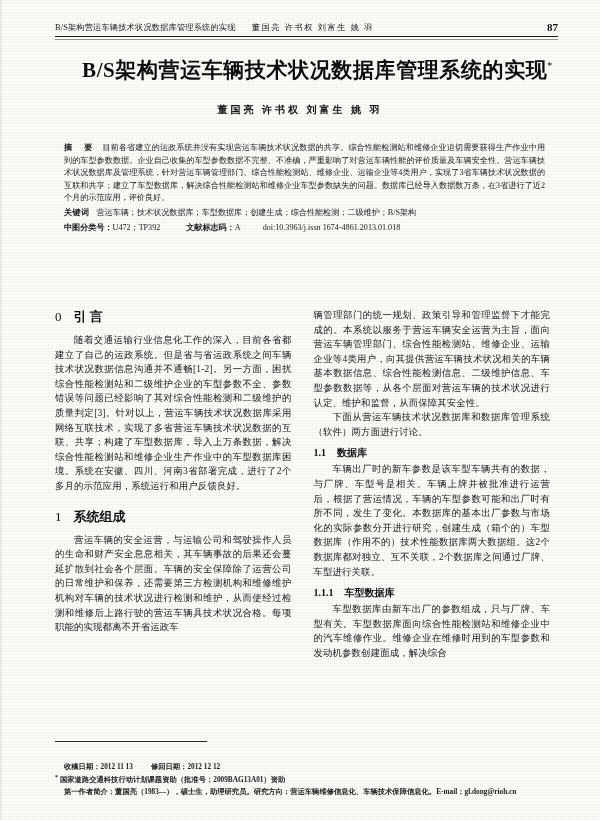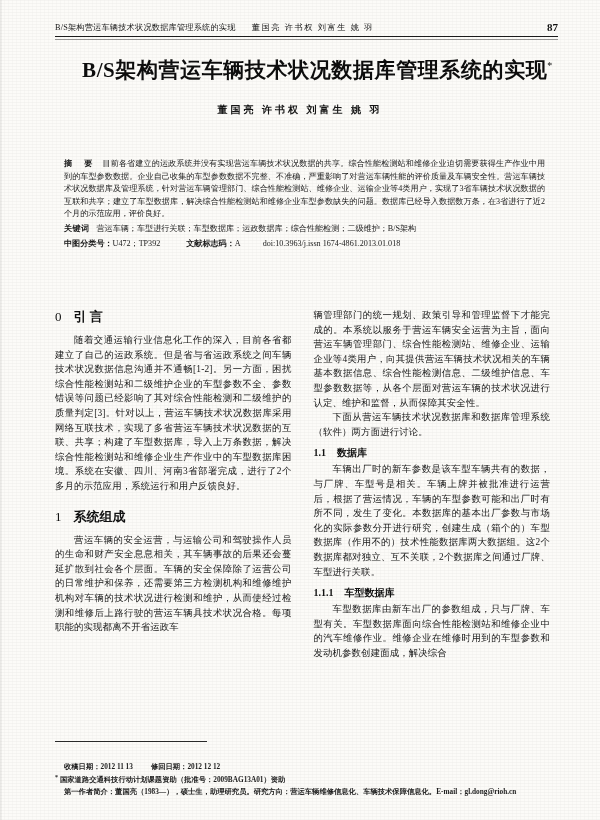--- a/index.html
+++ b/index.html
@@ -69,21 +69,21 @@
     text-align:center;font-size:10px;font-weight:bold;letter-spacing:3px;
     color:#151515;
   }
   .affil{
     position:absolute;left:0;right:0;top:129px;
     text-align:center;font-size:8.6px;letter-spacing:.6px;color:#1d1d1d;
   }
 
   
   .abstract-wrap{
-    position:absolute;left:64px;right:55px;top:158px;
+    position:absolute;left:64px;right:55px;top:142px;
   }
   .abs-row{
     font-size:8.1px;line-height:12.6px;text-align:justify;
     text-justify:inter-ideograph;color:#191919;
   }
   .abs-label{font-weight:bold;letter-spacing:5px;margin-right:5px;}
   .kw-row{
     font-size:8.1px;line-height:12.8px;margin-top:2.4px;color:#191919;
   }
   .kw-label{font-weight:bold;letter-spacing:.4px;margin-right:7px;}
@@ -153,21 +153,21 @@
   <div class="title">
     <span>B/S架构营运车辆技术状况数据库管理系统的实现</span><span class="star">*</span>
   </div>
   <div class="byline">董国亮  许书权  刘富生  姚 羽</div>
 
   <div class="abstract-wrap">
     <div class="abs-row">
       <span class="abs-label">摘 要</span><span>目前各省建立的运政系统并没有实现营运车辆技术状况数据的共享。综合性能检测站和维修企业迫切需要获得生产作业中用到的车型参数数据。企业自己收集的车型参数数据不完整、不准确，严重影响了对营运车辆性能的评价质量及车辆安全性。营运车辆技术状况数据库及管理系统，针对营运车辆管理部门、综合性能检测站、维修企业、运输企业等4类用户，实现了3省车辆技术状况数据的互联和共享；建立了车型数据库，解决综合性能检测站和维修企业车型参数缺失的问题。数据库已经导入数据数万条，在3省进行了近2个月的示范应用，评价良好。</span>
     </div>
     <div class="kw-row">
-      <span class="kw-label">关键词</span><span>营运车辆；车型进行关联；车型数据库；运政数据库；综合性能检测；二级维护；B/S架构</span>
+      <span class="kw-label">关键词</span><span>营运车辆；技术状况数据库；车型数据库；创建生成；综合性能检测；二级维护；B/S架构</span>
     </div>
     <div class="cls-row">
       <span class="cls-label">中图分类号：</span>
         <span>U472；TP392</span>
       <span class="cls-gap-a"></span>
       <span class="doc-label">文献标志码：</span>
         <span>A</span>
       <span class="cls-gap-b"></span>
       <span class="doi">doi:10.3963/j.issn 1674-4861.2013.01.018</span>
     </div>

